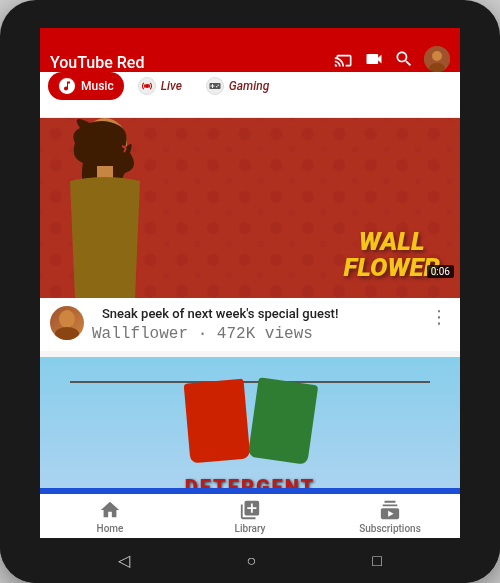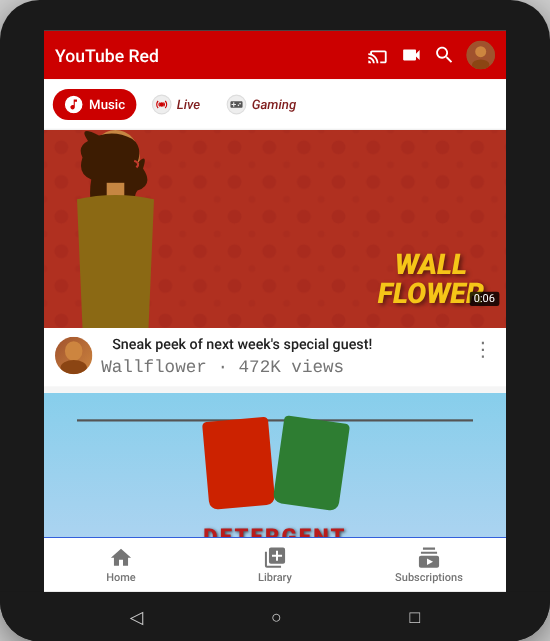--- a/index.html
+++ b/index.html
@@ -30,21 +30,21 @@
       margin-top: 28px;
       overflow: hidden;
       position: relative;
       display: flex;
       flex-direction: column;
     }
     
     .top-bar {
       background: #cc0000;
       display: flex;
-      align-items: center;
+      align-items: flex-end;
       padding: 0 10px;
       height: 44px;
       flex-shrink: 0;
     }
     .top-bar-title {
       color: white;
       font-size: 16px;
       font-weight: 500;
       flex: 1;
     }
@@ -70,21 +70,21 @@
       display: flex;
       align-items: center;
       justify-content: center;
     }
     .avatar-icon svg { width: 26px; height: 26px; }
 
     
     .category-bar {
       background: white;
       display: flex;
-      align-items: center;
+      align-items: flex-start;
       padding: 0 8px;
       height: 46px;
       border-bottom: 1px solid #eee;
       flex-shrink: 0;
       gap: 4px;
       overflow: hidden;
     }
     .category-item {
       display: flex;
       align-items: center;
@@ -279,21 +279,21 @@
       font-weight: 900;
       letter-spacing: 2px;
       text-shadow: 1px 1px 3px rgba(0,0,0,0.7);
     }
 
     
     .bottom-nav {
       background: white;
       display: flex;
       height: 50px;
-      border-top: 1px solid #1d4ed8;
+      border-top: 6px solid #1d4ed8;
       flex-shrink: 0;
     }
     .nav-item {
       flex: 1;
       display: flex;
       flex-direction: column;
       align-items: center;
       justify-content: center;
       cursor: pointer;
       gap: 2px;

